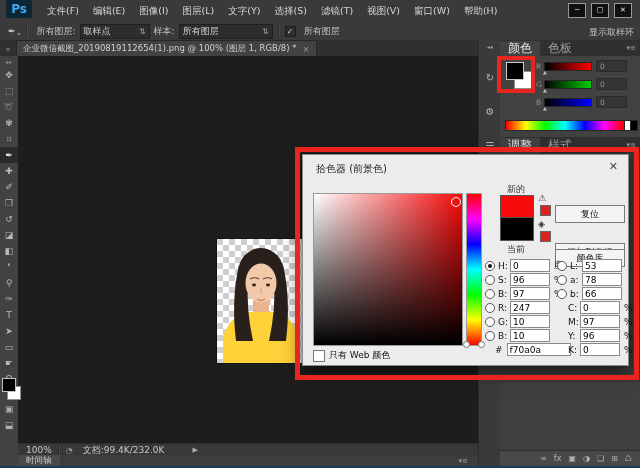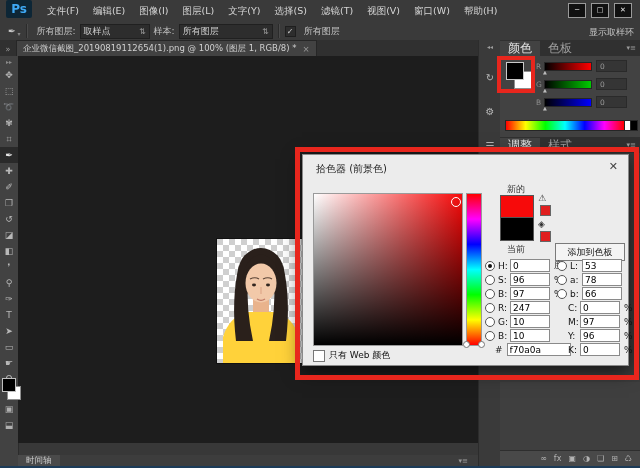--- a/index.html
+++ b/index.html
@@ -258,20 +258,27 @@
         <path d="M33,40 q5,-2.5 9,0" stroke="#5a4436" stroke-width="1.2" fill="none"></path>
         <path d="M46,40 q5,-2.5 9,0" stroke="#5a4436" stroke-width="1.2" fill="none"></path>
         <ellipse cx="37" cy="46" rx="2" ry="1.4" fill="#32261f"></ellipse>
         <ellipse cx="51" cy="46" rx="2" ry="1.4" fill="#32261f"></ellipse>
         <path d="M44,48 l0,7" stroke="#dba183" stroke-width="1" fill="none"></path>
         <path d="M40,60 q4,2.6 8,0" stroke="#c07a66" stroke-width="1.2" fill="none"></path>
       </svg>
     </div>
   </div>
 
+  <div class="abs" id="statusbar">
+    <span class="zoom">100%</span>
+    <span class="ssep"></span>
+    <span class="sicon">◔</span>
+    <span>文档:99.4K/232.0K</span>
+    <span class="expand">▶</span>
+  </div>
   <div class="abs" id="timelinebar">
     <div id="timeline-tab">时间轴</div>
     <div id="timeline-menu">▾≡</div>
   </div>
   <div class="abs" id="winborder"></div>
 
   <div class="abs" id="dockstrip">
     <div class="chev">◂◂</div>
     <div class="dock-icon">↻</div>
     <div class="dock-icon">⚙</div>
@@ -349,21 +356,23 @@
     </div>
     <div id="swatch-new-label">新的</div>
     <div id="swatch-new"></div>
     <div id="swatch-cur"></div>
     <div id="swatch-cur-label">当前</div>
     <div id="gamut-warn">⚠</div>
     <div id="gamut-swatch"></div>
     <div id="web-warn">◈</div>
     <div id="web-swatch"></div>
 
+    <div class="dlg-btn" id="btn-reset">复位</div>
     <div class="dlg-btn" id="btn-add">添加到色板</div>
+    <div class="dlg-btn" id="btn-lib">颜色库</div>
 
     <div class="frow" style="left:182px;top:104px;">
       <span class="radio sel"></span>
       <span class="flab">H:</span>
       <input class="finp" value="0" style="">
       <span class="funit">度</span>
     </div>
     <div class="frow" style="left:182px;top:118px;">
       <span class="radio"></span>
       <span class="flab">S:</span>

